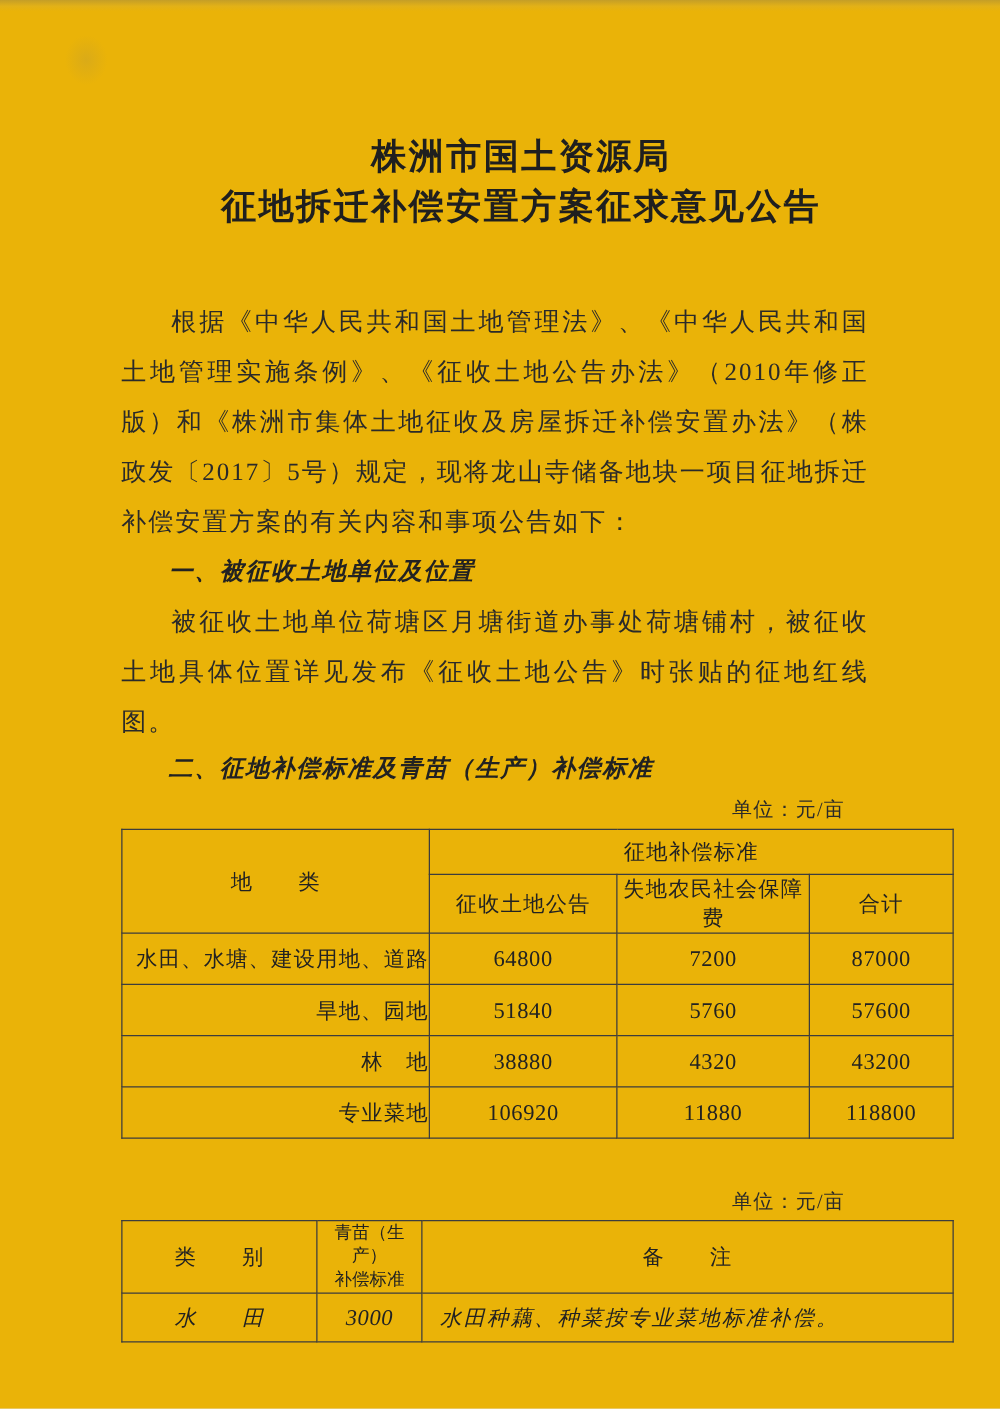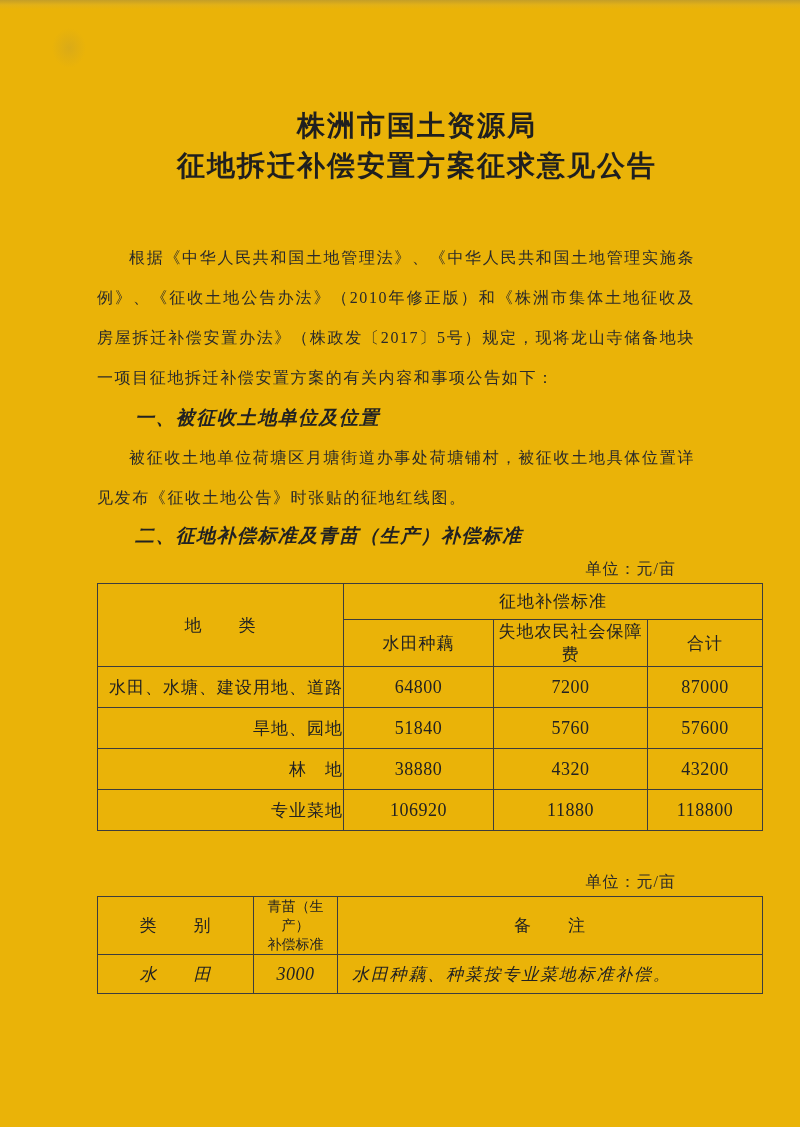--- a/index.html
+++ b/index.html
@@ -31,21 +31,21 @@
     width: 640px;
     text-align: center;
     font-size: 28px;
     font-weight: bold;
     line-height: 40px;
     letter-spacing: 2px;
     color: #1f1f1f;
   }
   .para {
     width: 598px;
-    font-size: 16px;
+    font-size: 20px;
     line-height: 40px;
     letter-spacing: 1.6px;
     text-align: justify;
     text-justify: inter-character;
     color: #2a2a2a;
   }
   .indent { text-indent: 2em; }
   .first-para { margin-top: 52px; }
   .sec-heading {
     width: 598px;
@@ -122,21 +122,21 @@
         <col style="width:150px">
         <col style="width:154px">
         <col style="width:115px">
       </colgroup>
       <tbody>
         <tr class="hrow1">
           <td rowspan="2">地　　类</td>
           <td colspan="3">征地补偿标准</td>
         </tr>
         <tr class="hrow2">
-          <td>水田种藕</td>
+          <td>征收土地公告</td>
           <td>失地农民社会保障费</td>
           <td>合计</td>
         </tr>
         <tr class="drow">
           <td class="cell-left">水田、水塘、建设用地、道路</td>
           <td class="num">64800</td>
           <td class="num">7200</td>
           <td class="num">87000</td>
         </tr>
         <tr class="drow">

